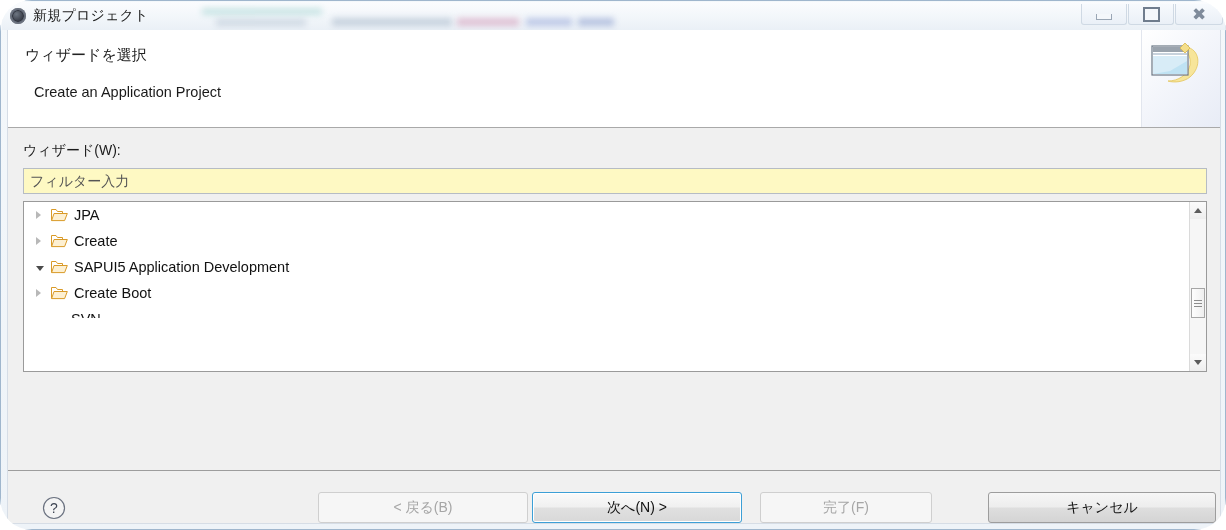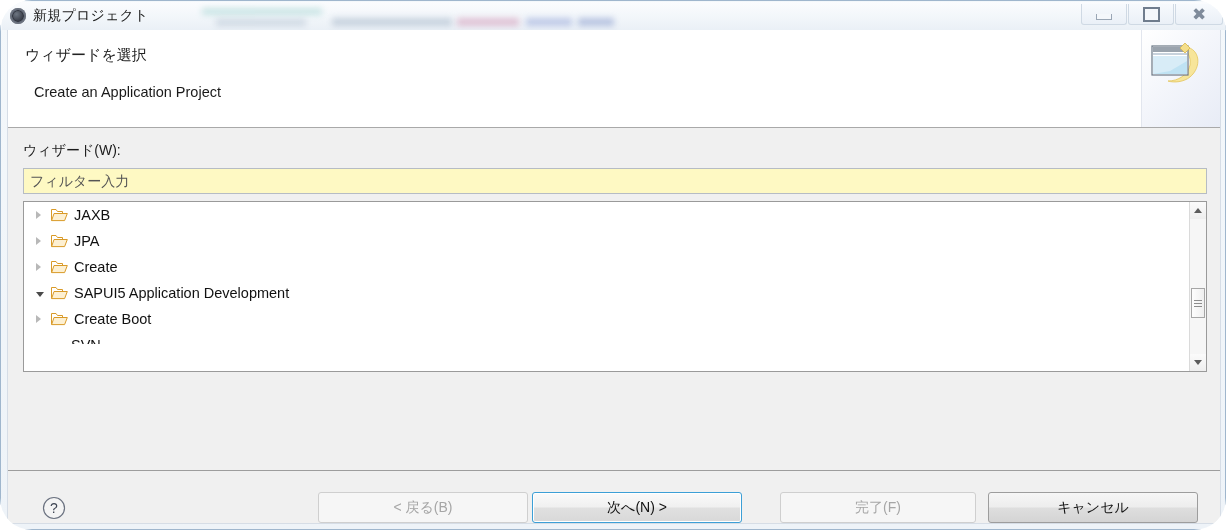--- a/index.html
+++ b/index.html
@@ -355,22 +355,22 @@
     color: #a6a6a6;
   }
   .btn.default {
     border: 1px solid #3c9fd6;
     box-shadow: inset 0 0 0 1px #ffffff;
     background: linear-gradient(to bottom, #fafafa 0%, #f0f0f0 48%, #e0e0e0 52%, #d8d8d8 100%);
     color: #111111;
   }
   .btn-back   { left: 310px; width: 210px; }
   .btn-next   { left: 524px; width: 210px; }
-  .btn-finish { left: 772px; width: 196px; text-align: center; }
-  .btn-cancel { left: 980px; width: 210px; }
+  .btn-finish { left: 752px; width: 172px; text-align: center; }
+  .btn-cancel { left: 980px; width: 228px; }
 </style>
 </head>
 <body>
 
 <div class="screen">
   <div class="window">
 
     <div class="titlebar">
       <div class="artifact art1"></div>
       <div class="artifact art6"></div>
@@ -413,30 +413,20 @@
         </div>
       </div>
 
       <div class="wizard-label">ウィザード(W):</div>
 
       <input class="filter-input" type="text" placeholder="フィルター入力" style="">
 
       <div class="tree-wrap">
         <div class="tree-list">
 
-          <div class="tree-row">
-            <span class="twisty">
-                <span class="tw-collapsed"></span>
-              </span>
-            <svg class="folder-icon" viewBox="0 0 17 14">
-              <path d="M0.5 12.5 L0.5 1.5 L5 1.5 L6.5 3.5 L11.5 3.5 L11.5 5.5" fill="none" stroke="#d99a28" stroke-width="1"></path>
-              <path d="M3 5.5 L16.3 5.5 L13.6 12.6 L0.6 12.6 Z" fill="#fdf0d2" stroke="#d99a28" stroke-width="1"></path>
-            </svg>
-            <span>JAXB</span>
-          </div>
 
           <div class="tree-row">
             <span class="twisty">
                 <span class="tw-collapsed"></span>
               </span>
             <svg class="folder-icon" viewBox="0 0 17 14">
               <path d="M0.5 12.5 L0.5 1.5 L5 1.5 L6.5 3.5 L11.5 3.5 L11.5 5.5" fill="none" stroke="#d99a28" stroke-width="1"></path>
               <path d="M3 5.5 L16.3 5.5 L13.6 12.6 L0.6 12.6 Z" fill="#fdf0d2" stroke="#d99a28" stroke-width="1"></path>
             </svg>
             <span>JPA</span>

